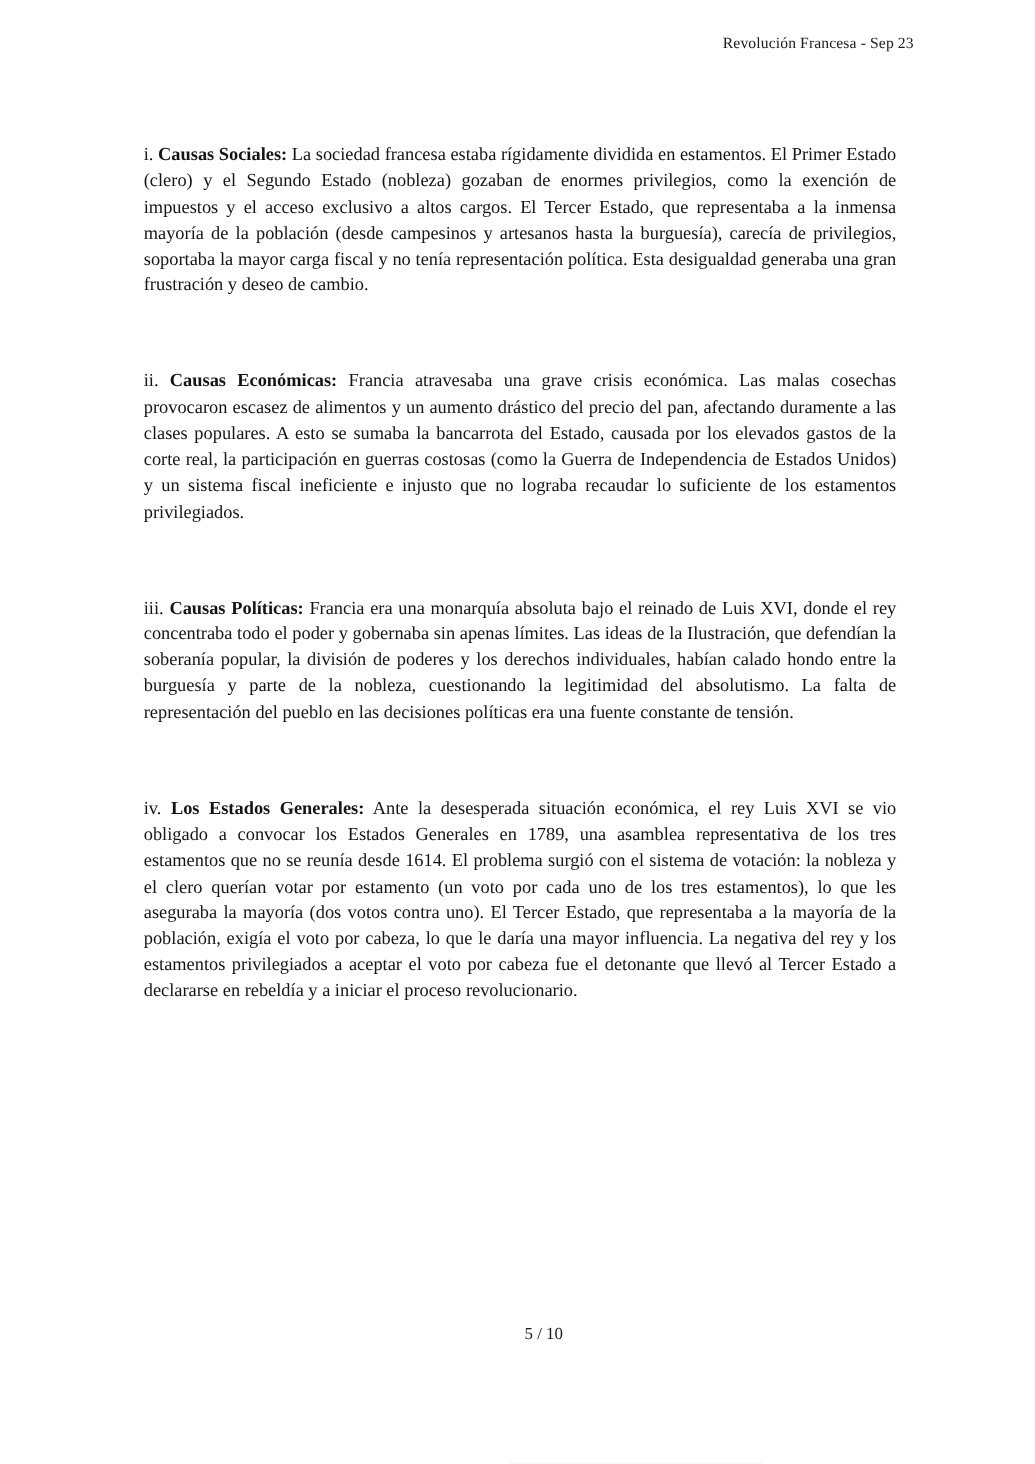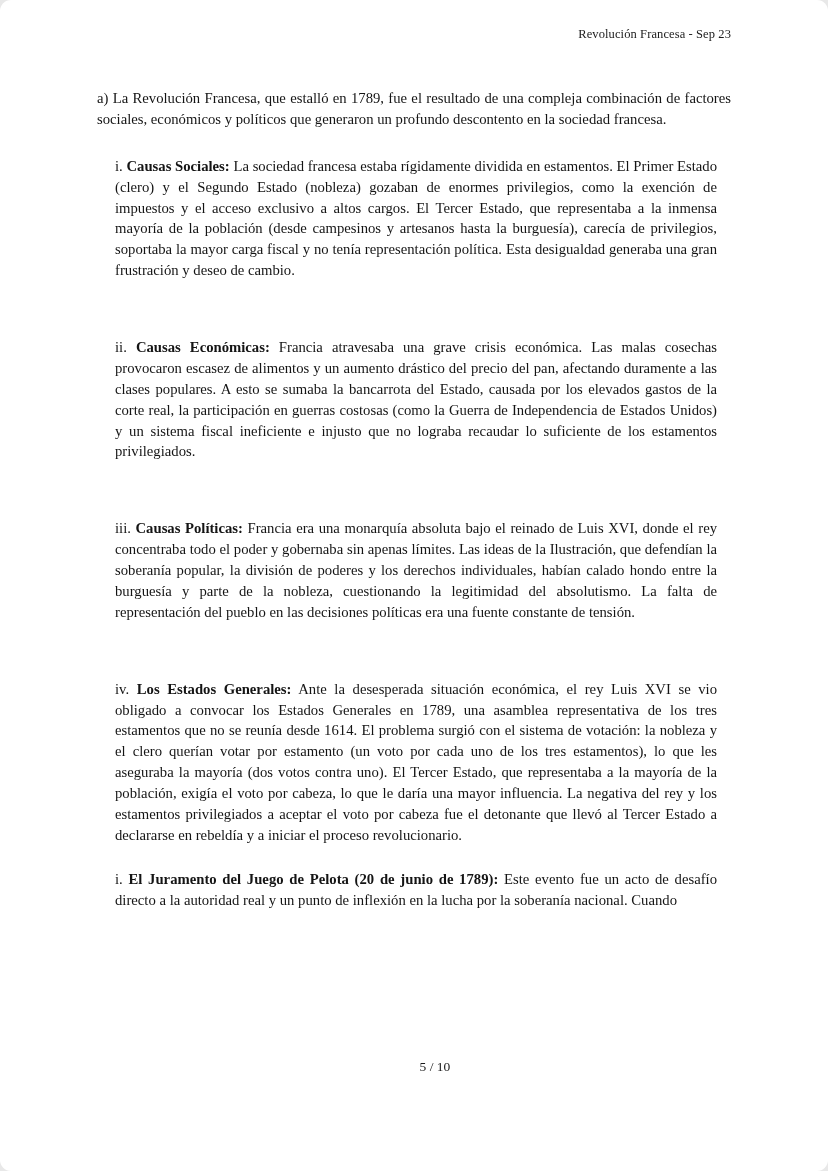--- a/index.html
+++ b/index.html
@@ -9,21 +9,20 @@
   }
   .page {
     position: relative;
     width: 828px;
     height: 1171px;
     margin: 0 auto;
     background: #ffffff;
     font-family: "Liberation Serif", "DejaVu Serif", serif;
     color: #141414;
     overflow: hidden;
-    border-radius: 11px;
   }
   .header {
     position: absolute;
     top: 27px;
     right: 97px;
     font-size: 12.5px;
     color: #1a1a1a;
     letter-spacing: 0.1px;
   }
   .content {
@@ -87,21 +86,20 @@
 <div class="page">
 
   <div class="header">
     <span>Revolución Francesa - Sep 23</span>
   </div>
 
   <div class="content">
 
 
 
-    <p class="para">a) La Revolución Francesa, que estalló en 1789, fue el resultado de una compleja combinación de factores sociales, económicos y políticos que generaron un profundo descontento en la sociedad francesa.</p>
 
     <ol class="list list-a">
       <li class="item">
         <span class="marker">i.</span>
         <strong>Causas Sociales:</strong>
         <span>La sociedad francesa estaba rígidamente dividida en estamentos. El Primer Estado (clero) y el Segundo Estado (nobleza) gozaban de enormes privilegios, como la exención de impuestos y el acceso exclusivo a altos cargos. El Tercer Estado, que representaba a la inmensa mayoría de la población (desde campesinos y artesanos hasta la burguesía), carecía de privilegios, soportaba la mayor carga fiscal y no tenía representación política. Esta desigualdad generaba una gran frustración y deseo de cambio.</span>
       </li>
       <li class="item">
         <span class="marker">ii.</span>
         <strong>Causas Económicas:</strong>
@@ -113,27 +111,20 @@
         <span>Francia era una monarquía absoluta bajo el reinado de Luis XVI, donde el rey concentraba todo el poder y gobernaba sin apenas límites. Las ideas de la Ilustración, que defendían la soberanía popular, la división de poderes y los derechos individuales, habían calado hondo entre la burguesía y parte de la nobleza, cuestionando la legitimidad del absolutismo. La falta de representación del pueblo en las decisiones políticas era una fuente constante de tensión.</span>
       </li>
       <li class="item">
         <span class="marker">iv.</span>
         <strong>Los Estados Generales:</strong>
         <span>Ante la desesperada situación económica, el rey Luis XVI se vio obligado a convocar los Estados Generales en 1789, una asamblea representativa de los tres estamentos que no se reunía desde 1614. El problema surgió con el sistema de votación: la nobleza y el clero querían votar por estamento (un voto por cada uno de los tres estamentos), lo que les aseguraba la mayoría (dos votos contra uno). El Tercer Estado, que representaba a la mayoría de la población, exigía el voto por cabeza, lo que le daría una mayor influencia. La negativa del rey y los estamentos privilegiados a aceptar el voto por cabeza fue el detonante que llevó al Tercer Estado a declararse en rebeldía y a iniciar el proceso revolucionario.</span>
       </li>
     </ol>
 
 
-    <ol class="list list-b">
-      <li class="item">
-        <span class="marker">i.</span>
-        <strong>El Juramento del Juego de Pelota (20 de junio de 1789):</strong>
-        <span>Este evento fue un acto de desafío directo a la autoridad real y un punto de inflexión en la lucha por la soberanía nacional. Cuando</span>
-      </li>
-    </ol>
 
   </div>
 
   <div class="footer">
     <span>5 / 10</span>
   </div>
 
 </div>
 
 </body></html>

